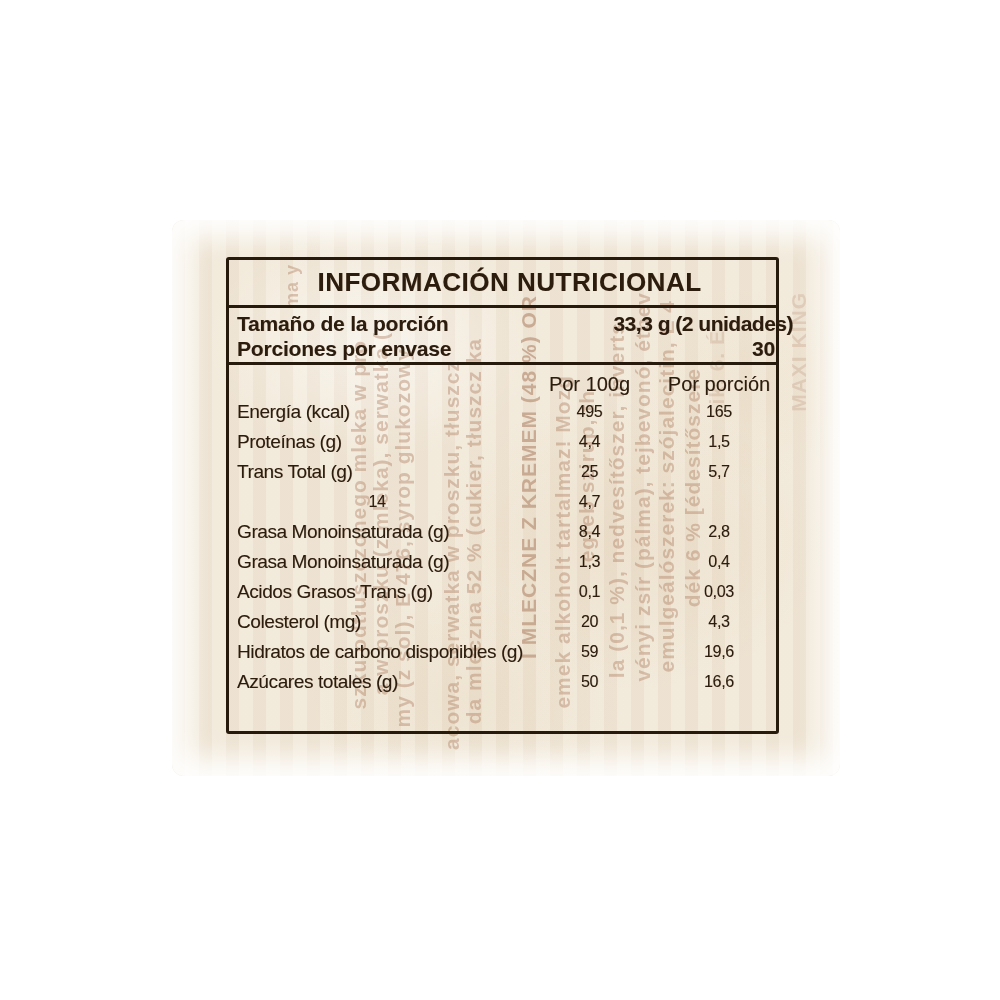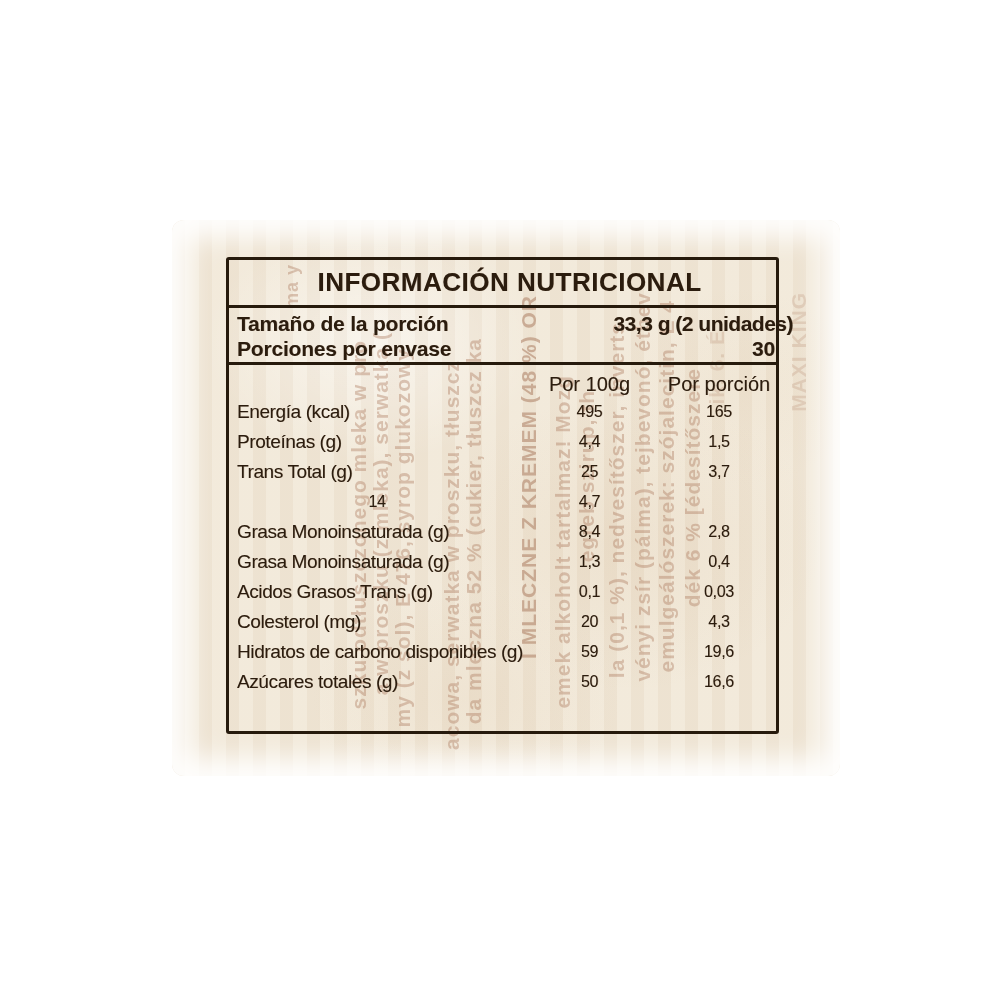--- a/index.html
+++ b/index.html
@@ -109,21 +109,21 @@
         <span class="num">165</span>
       </div>
       <div class="mrow">
         <span class="nname">Proteínas (g)</span>
         <span class="num">4,4</span>
         <span class="num">1,5</span>
       </div>
       <div class="mrow">
         <span class="nname">Trans Total (g)</span>
         <span class="num">25</span>
-        <span class="num">3,7</span>
+        <span class="num">5,7</span>
       </div>
       <div class="mrow">
         <span class="num">14</span>
         <span class="num">4,7</span>
       </div>
       <div class="mrow">
         <span class="nname">Grasa Monoinsaturada (g)</span>
         <span class="num">8,4</span>
         <span class="num">2,8</span>
       </div>

